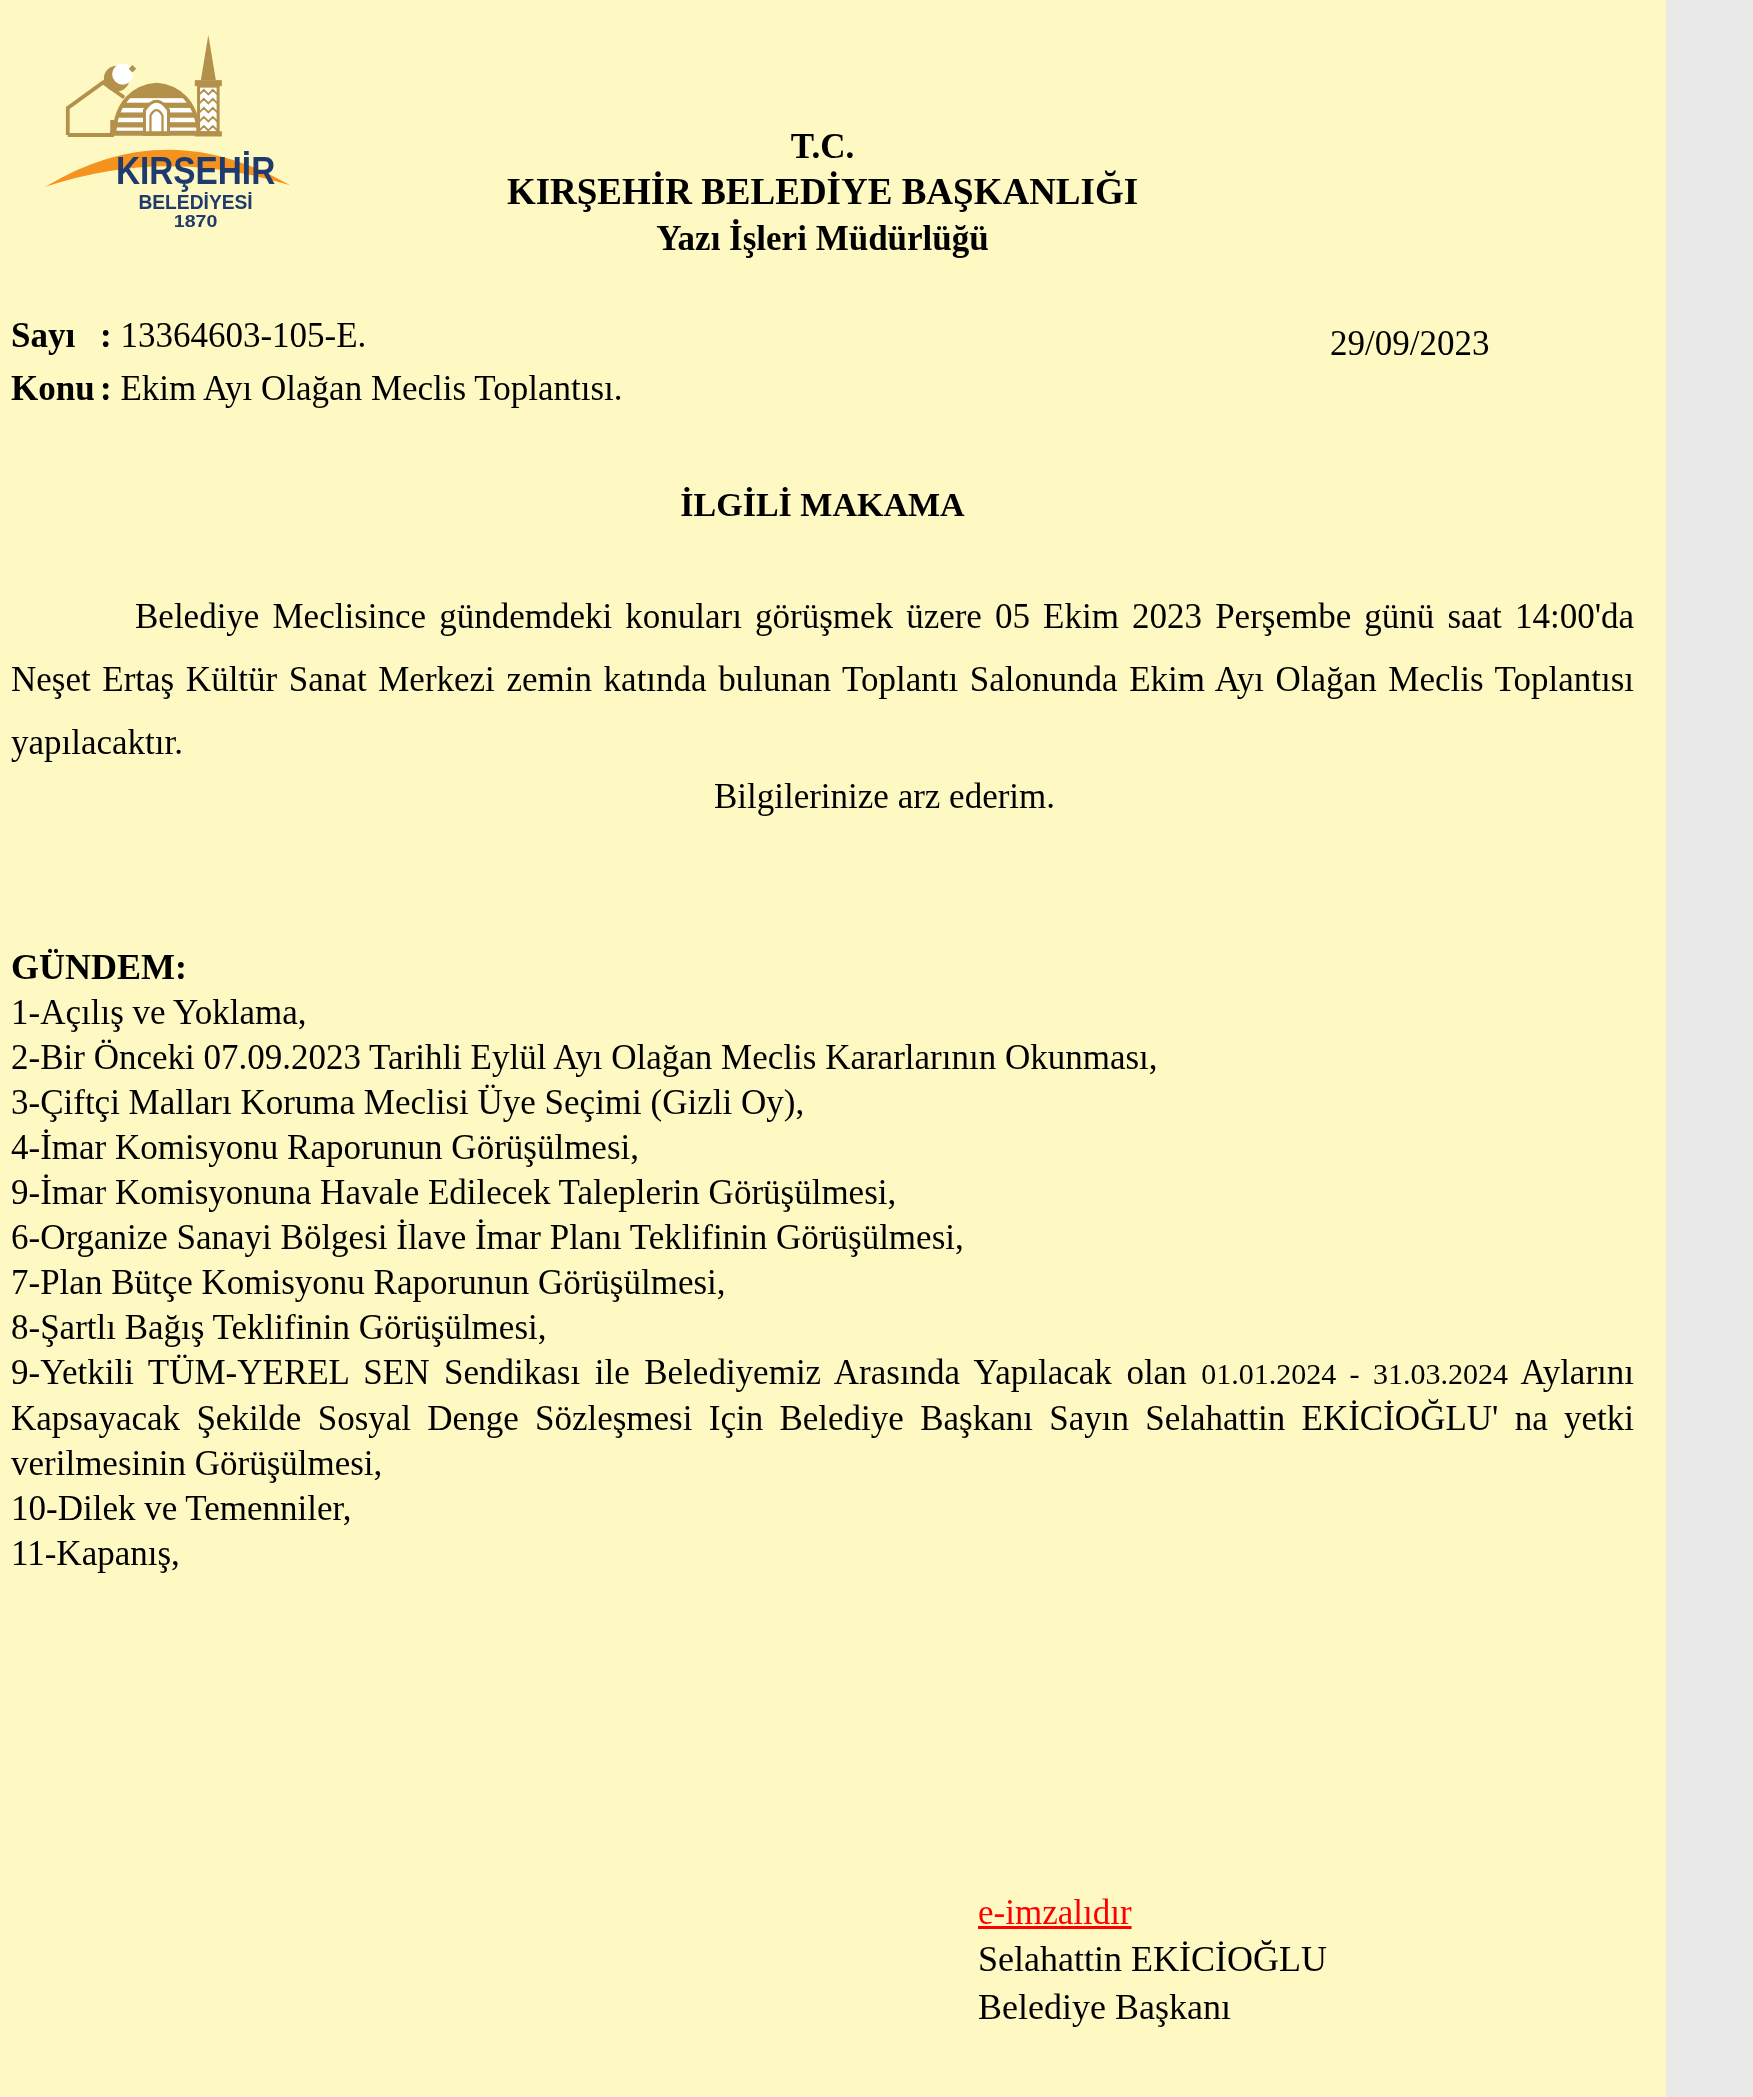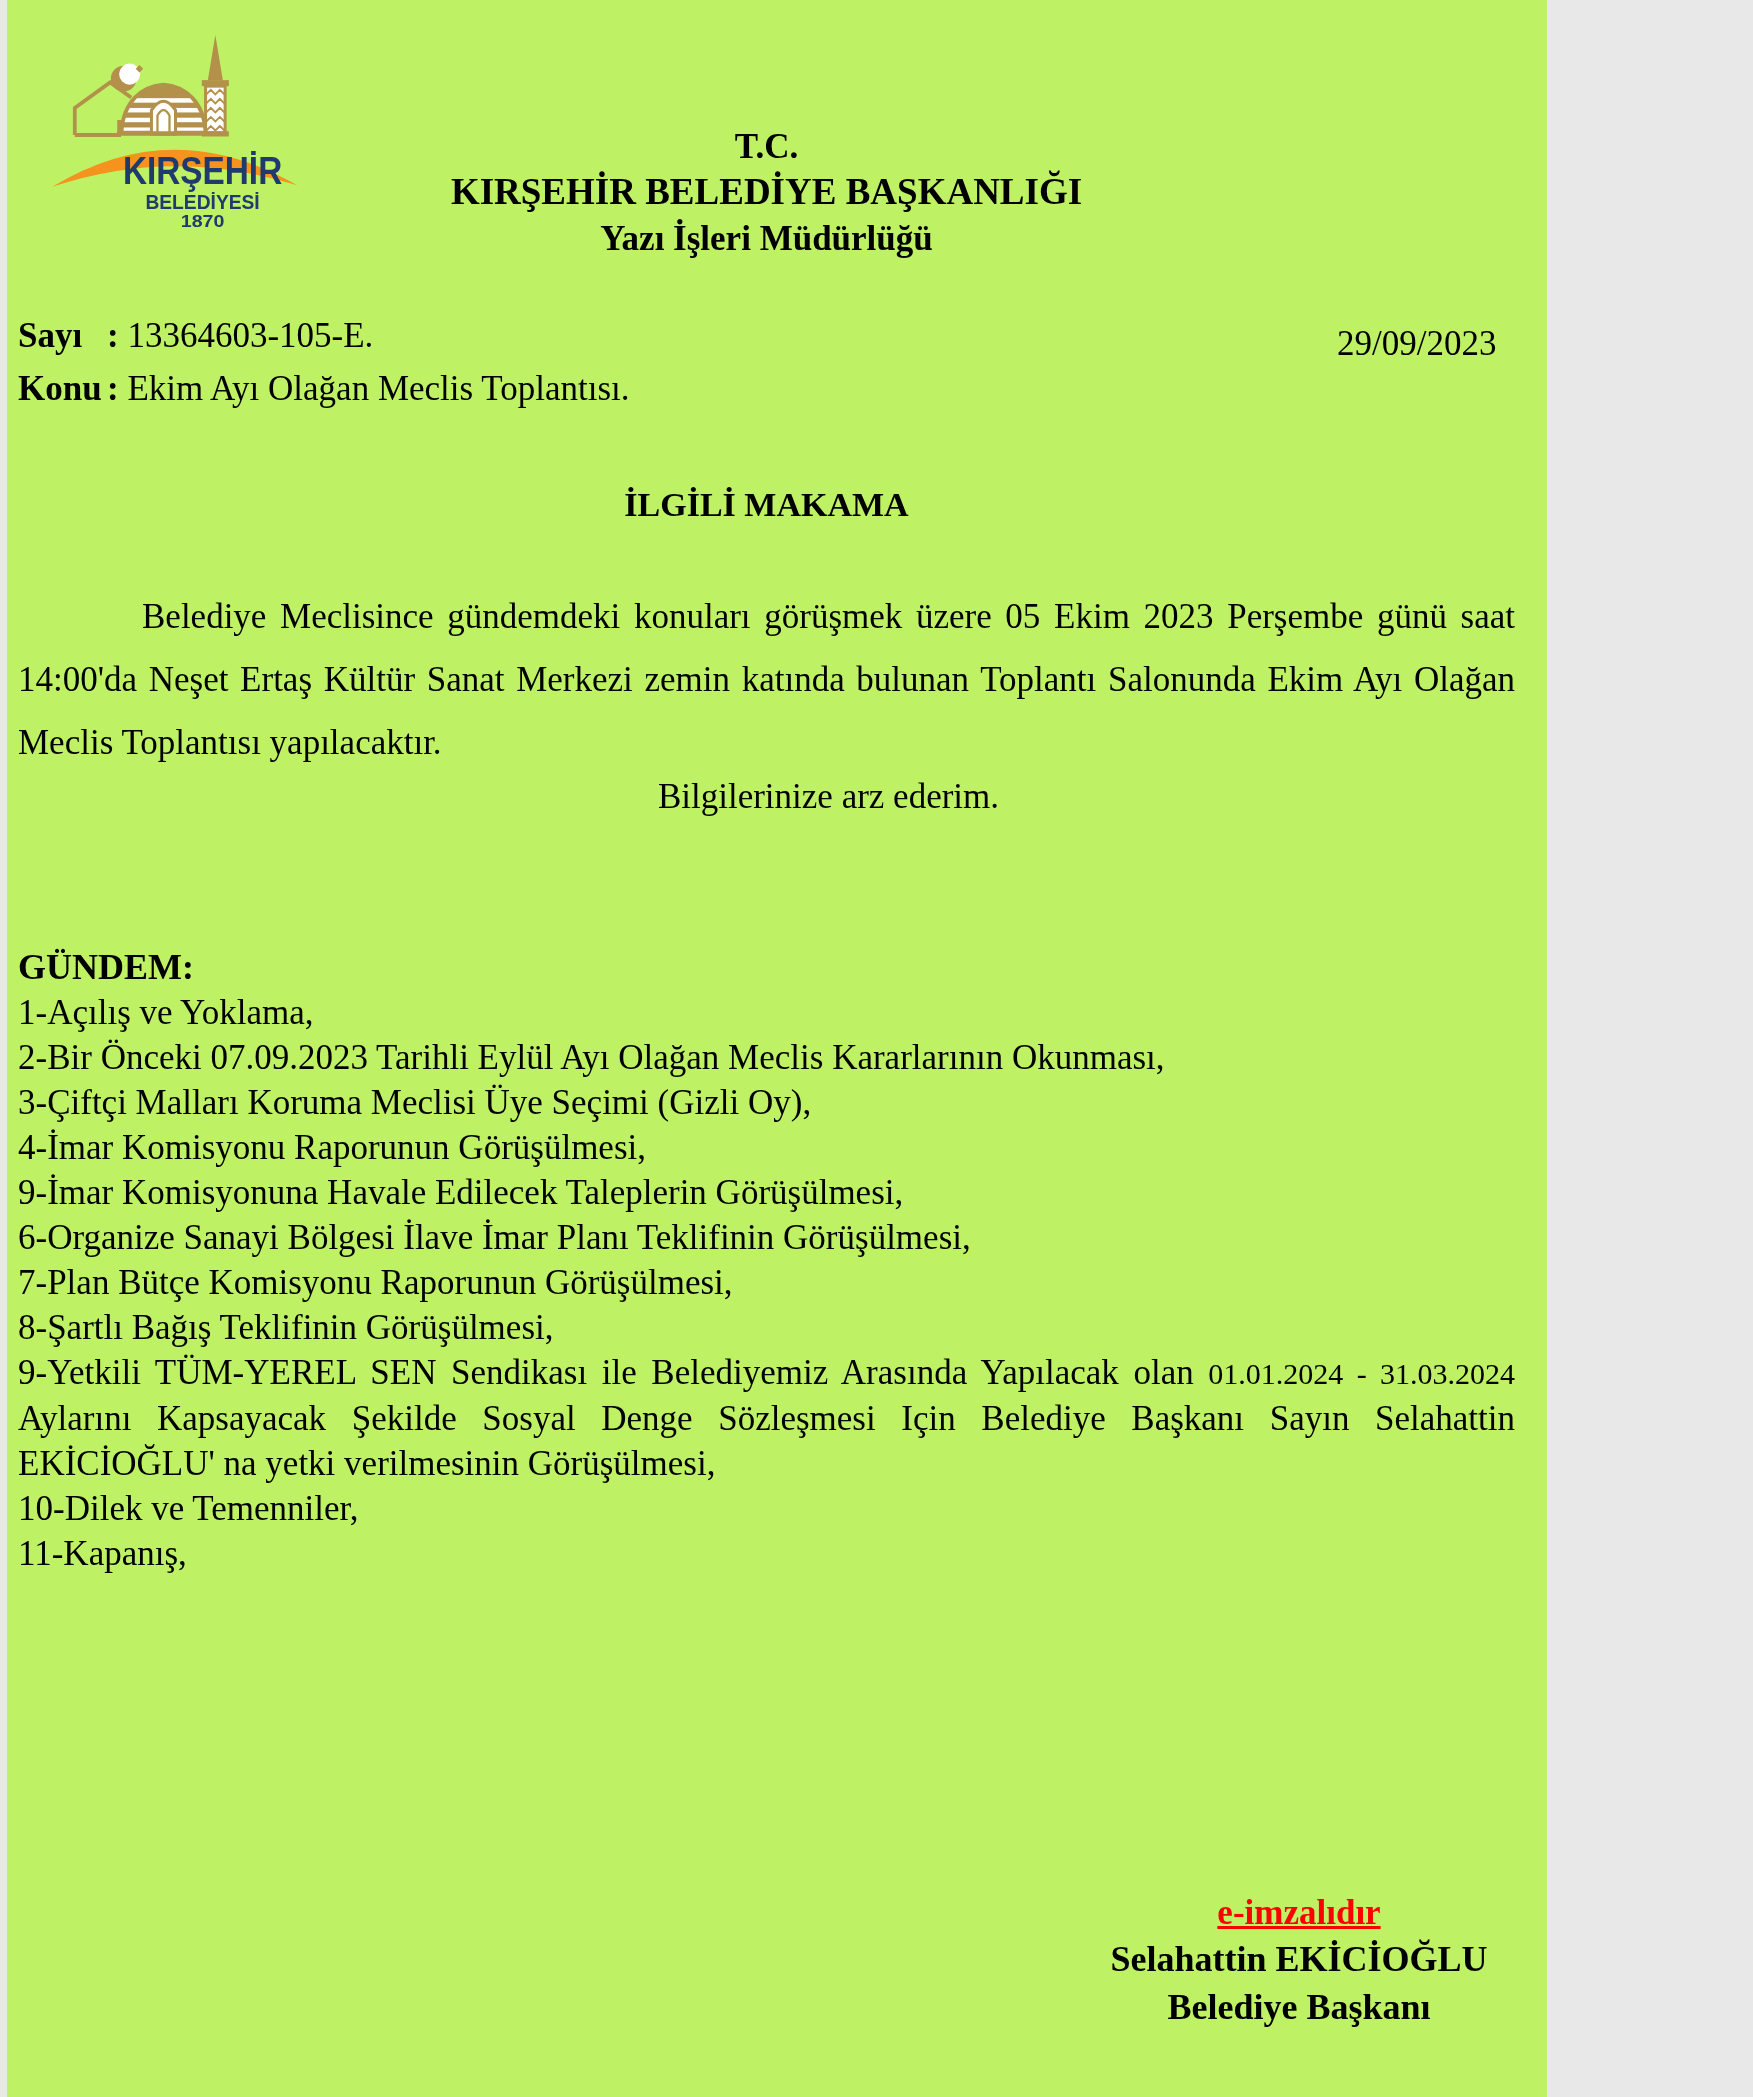--- a/index.html
+++ b/index.html
@@ -1,23 +1,22 @@
 <!DOCTYPE html>
 <html style="font-size:12px"><head>
 <meta charset="utf-8">
 <style>
   html,body{margin:0;padding:0;background:#e8e8e8;}
   .page{
     position:relative;
-    width:1540px;height:2097px;
-    background:#bef264;
+    width:1666px;height:2097px;
+    background:#fef9c3;
     font-family:"Liberation Serif","DejaVu Serif",serif;
     color:#000;
     overflow:hidden;
-    margin-left:7px;
   }
   .content{padding:0 32px 0 11px;}
 
   
   .logo{position:absolute;left:39px;top:19.6px;width:256px;height:233px;}
   .gold-stroke{stroke:#b3914a;fill:none;stroke-width:5;stroke-linejoin:miter;stroke-linecap:butt;}
   .gold-fill{fill:#b3914a;}
   .logo-text{font-family:"Liberation Sans","DejaVu Sans",sans-serif;font-weight:bold;}
 
   
@@ -46,21 +45,21 @@
   .closing{font-size:35px;line-height:45px;text-indent:124px;margin:0;text-align:center;}
 
   
   .agenda{margin-top:126px;font-size:35px;}
   .agenda-heading{font-weight:bold;font-size:36px;line-height:45px;}
   .agenda-item{line-height:45px;}
   .agenda-item9{margin:0;line-height:45px;text-align:justify;}
   .agenda-item9 .dates{font-size:30px;}
 
   
-  .signature{position:absolute;left:1059px;top:1890px;width:466px;text-align:center;font-weight:bold;}
+  .signature{position:absolute;left:978px;top:1890px;width:466px;}
   .esign{color:#ff0000;text-decoration:underline;font-size:35px;line-height:45px;}
   .signer-name{font-size:36px;line-height:48px;}
   .signer-title{font-size:36px;line-height:48px;}
 </style>
 </head>
 <body>
 
 <div class="page">
 
   <svg class="logo" viewBox="0 0 340 310">

